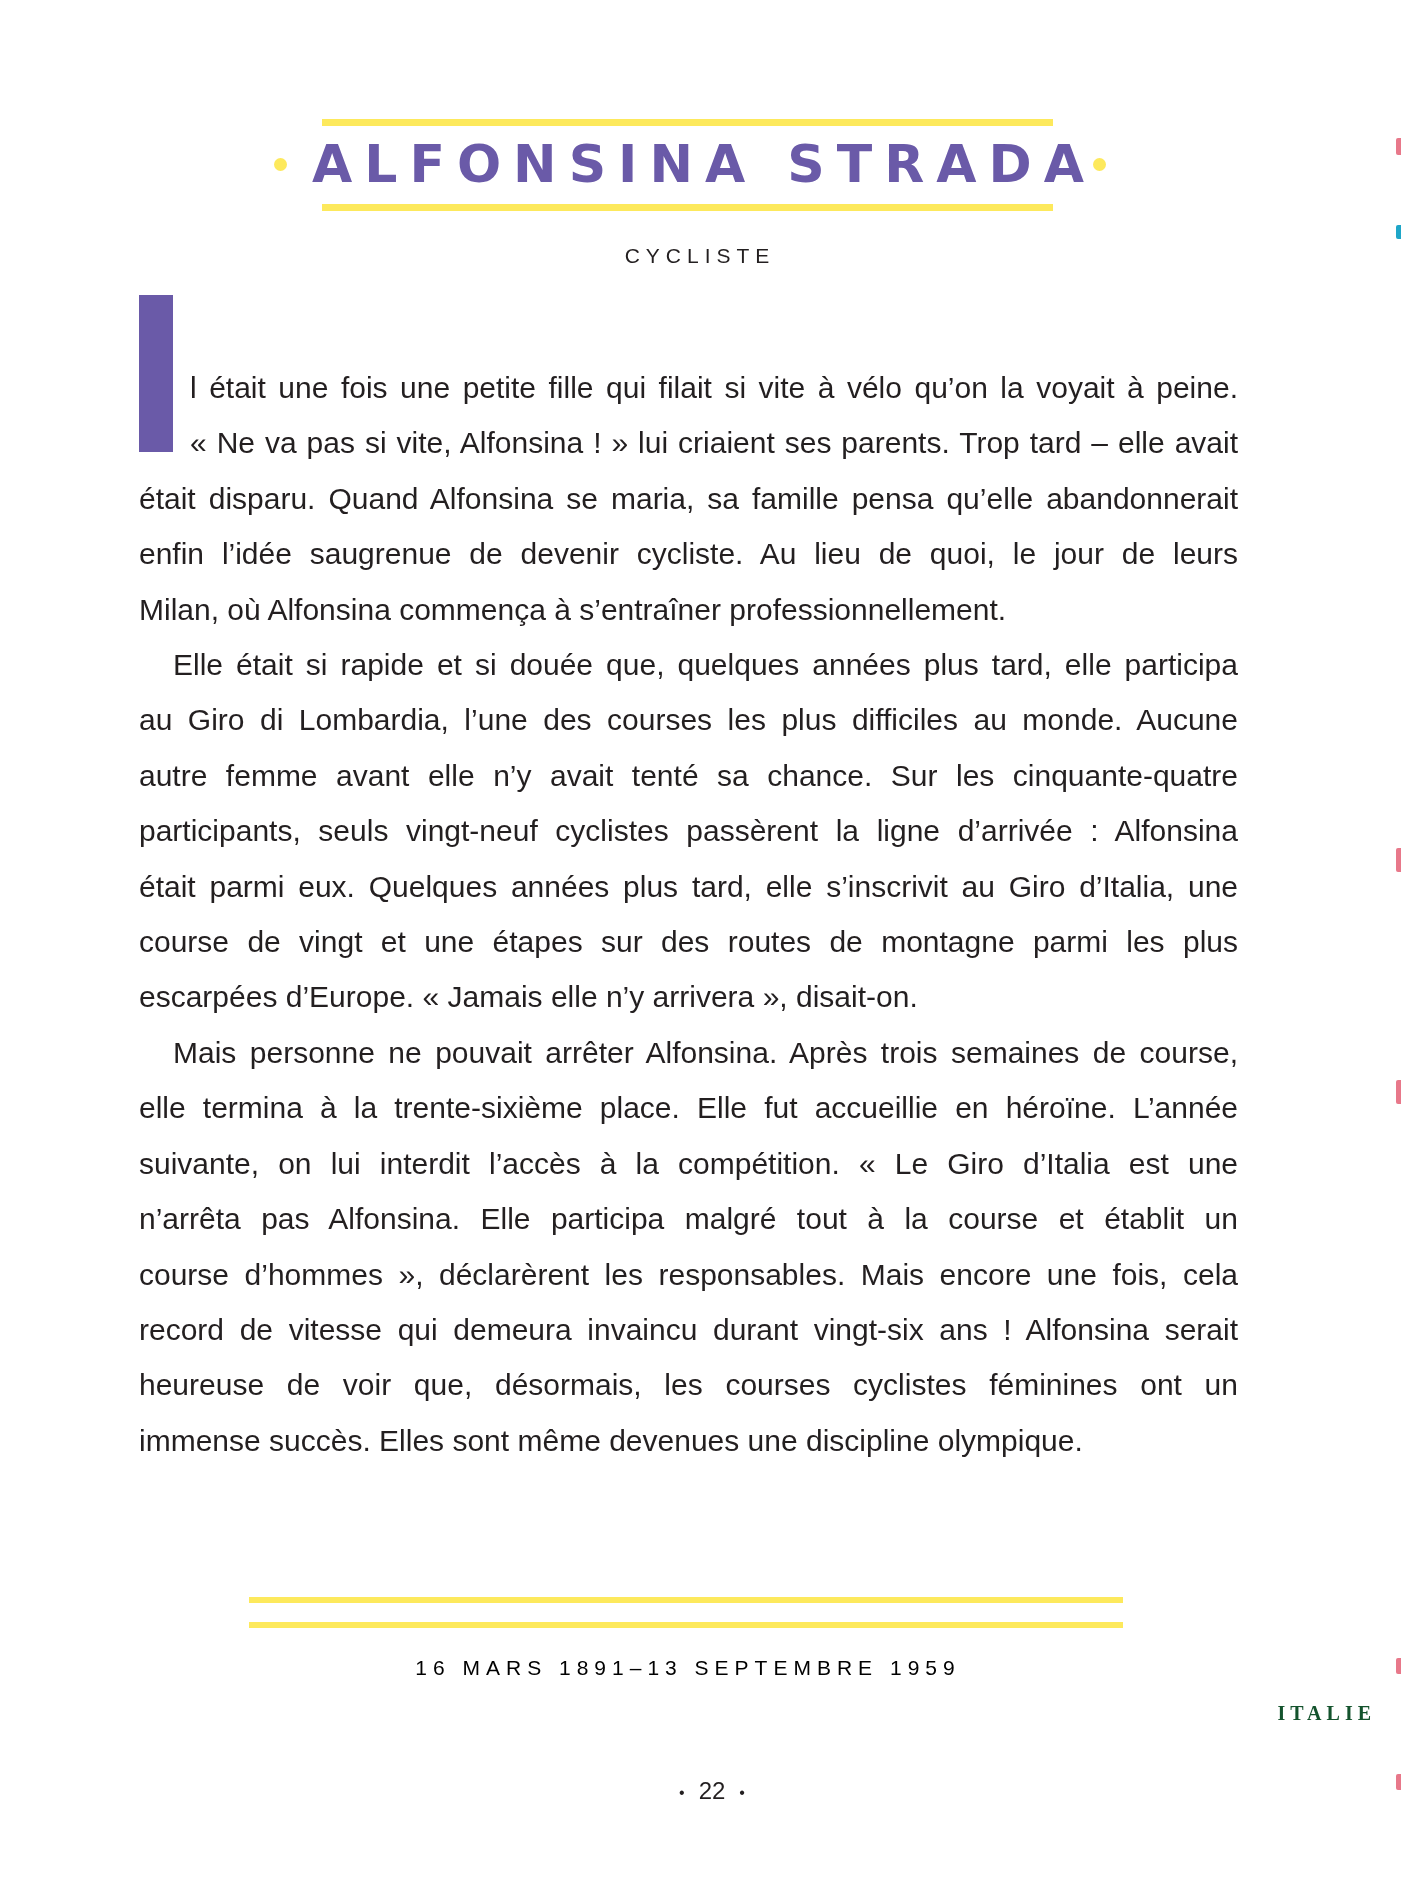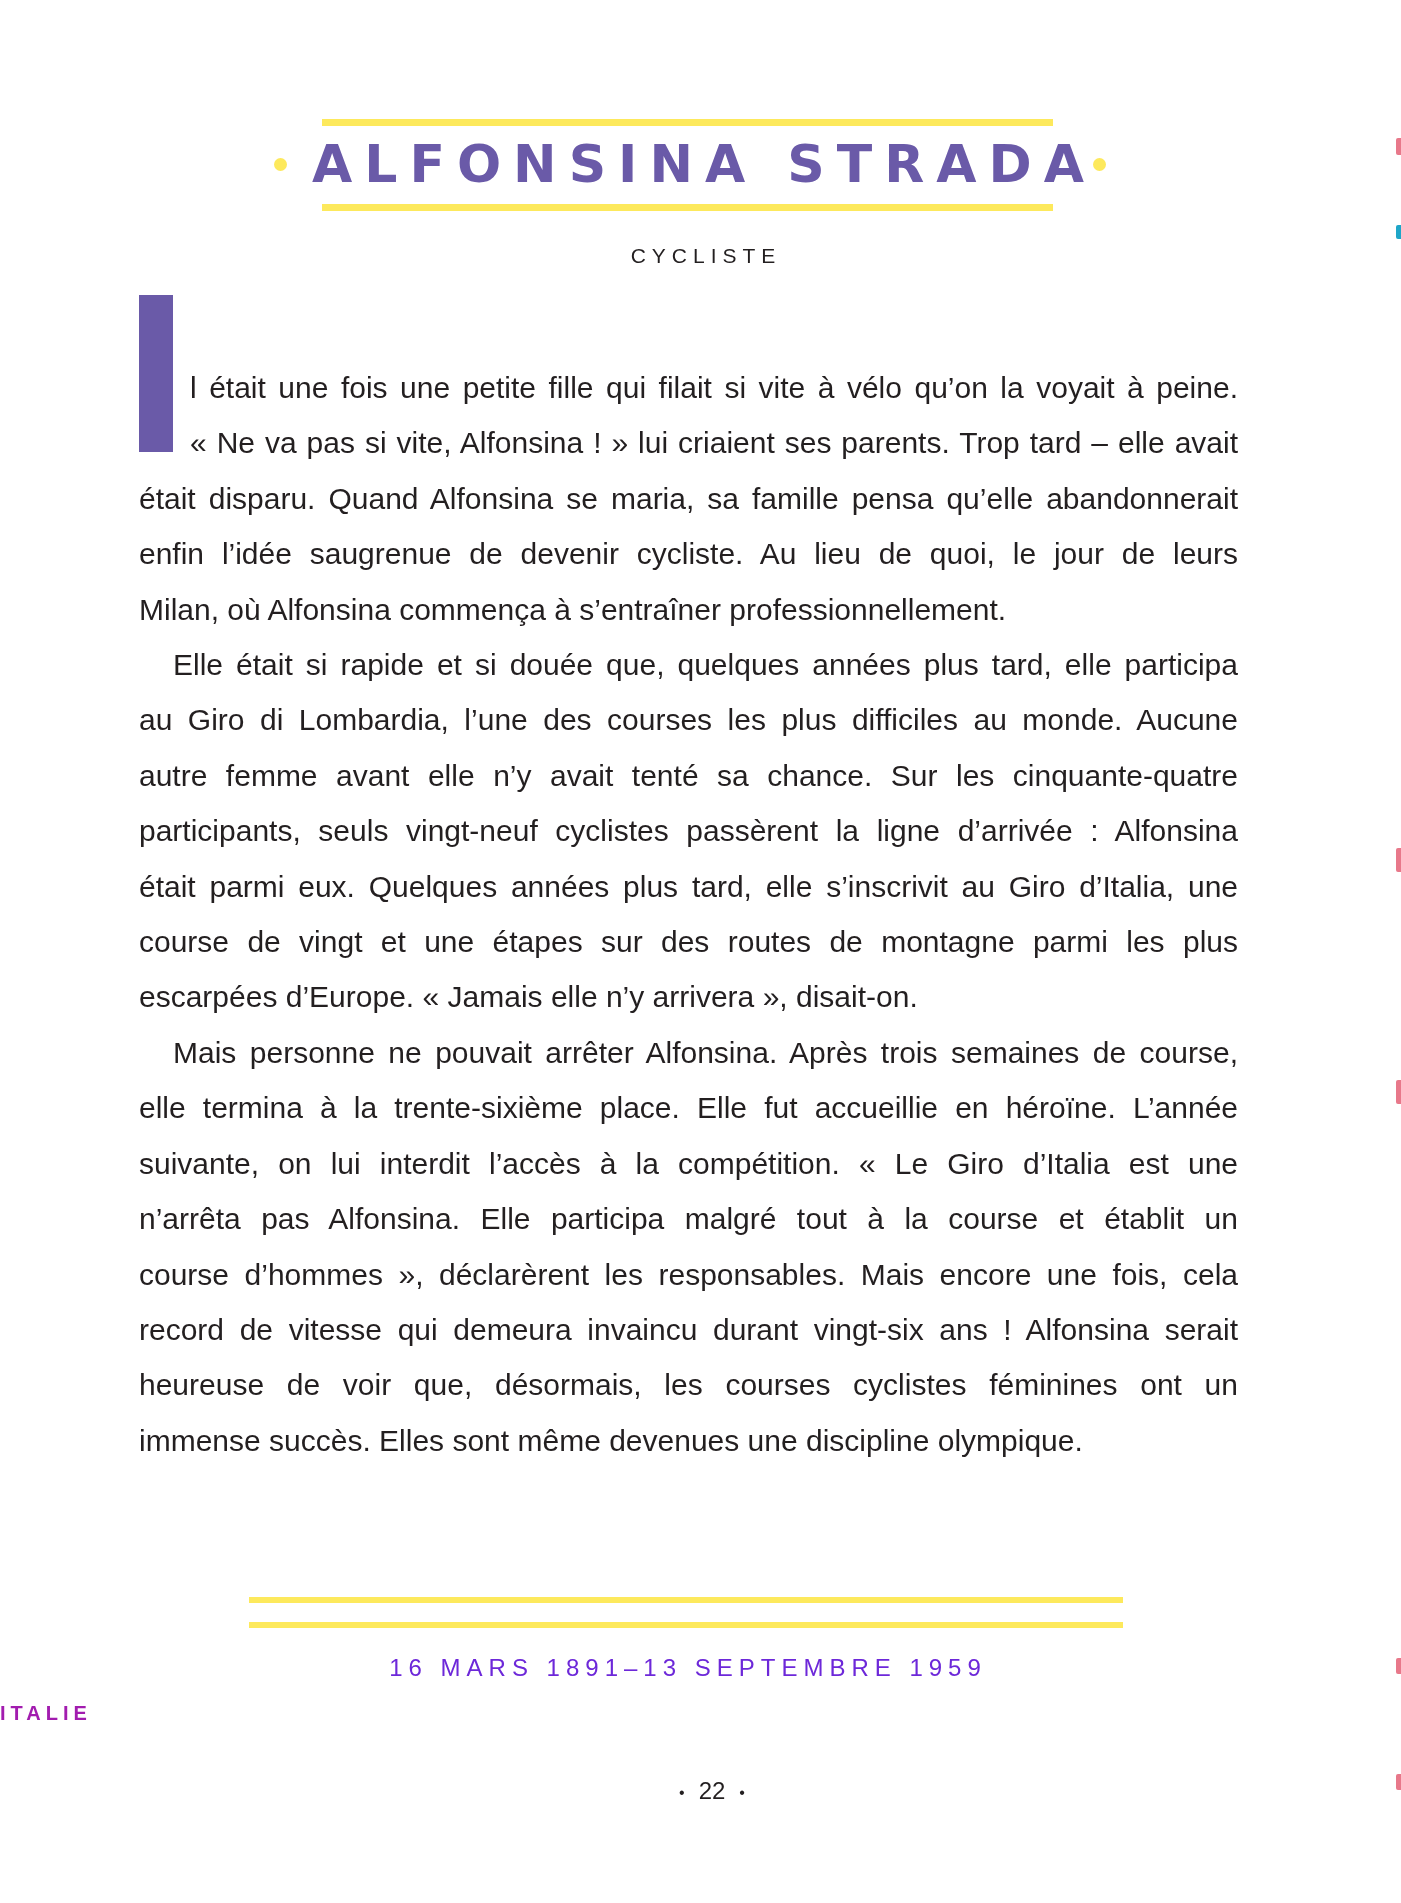--- a/index.html
+++ b/index.html
@@ -10,44 +10,44 @@
     .title-line { position: absolute; left: 322px; width: 731px; height: 7px; background: #fde95c; }
     .title-line.top { top: 119px; }
     .title-line.bottom { top: 204px; }
     .title-dot { position: absolute; width: 13px; height: 13px; border-radius: 50%; background: #fde95c; top: 158px; }
     .title-dot.left { left: 274px; }
     .title-dot.right { left: 1093px; }
     .title { position: absolute; left: 300px; width: 775px; top: 136px; height: 56px;
              text-align: center; font-family: "DejaVu Sans", sans-serif; font-weight: bold;
              font-size: 52px; line-height: 56px; letter-spacing: 12px; color: #6a5aa8;
              padding-left: 12px; box-sizing: border-box; white-space: nowrap; }
-    .subtitle { position: absolute; left: 18px; width: 1376px; top: 244px; text-align: center;
+    .subtitle { position: absolute; left: 12px; width: 1376px; top: 244px; text-align: center;
                 font-family: "Liberation Sans", sans-serif; font-size: 21px; line-height: 24px;
                 letter-spacing: 6px; color: #231f20; }
 
     
     .dropcap-bar { position: absolute; left: 139px; top: 295px; width: 34px; height: 157px; background: #6a5aa8; }
     .body { position: absolute; left: 139px; top: 360px; width: 1099px;
             font-family: "Liberation Sans", sans-serif; font-size: 30px; line-height: 55.4px;
             color: #231f20; text-align: justify; }
     .line { display: block; text-align: justify; text-align-last: justify; white-space: nowrap; }
     .line.last { text-align-last: left; }
     .line.indent { padding-left: 34px; }
     .line.capindent { padding-left: 51px; }
 
     
     .footer-line { position: absolute; left: 249px; width: 874px; height: 6px; background: #fde95c; }
     .footer-line.a { top: 1597px; }
     .footer-line.b { top: 1622px; }
     .dates { position: absolute; left: 0; width: 1376px; top: 1655px; text-align: center;
-             font-family: "Liberation Sans", sans-serif; font-size: 24px; line-height: 26px;
-             letter-spacing: 6px; color: #6d28d9; }
-    .country { position: absolute; left: 0; width: 1376px; top: 1700px; text-align: left;
-               font-family: Liberation Sans, sans-serif; font-weight: bold; font-size: 20px;
-               line-height: 26px; letter-spacing: 5px; color: #a21caf; }
+             font-family: "Liberation Sans", sans-serif; font-size: 21px; line-height: 26px;
+             letter-spacing: 6px; color: #000000; }
+    .country { position: absolute; left: 0; width: 1376px; top: 1700px; text-align: right;
+               font-family: Liberation Serif, serif; font-weight: bold; font-size: 20px;
+               line-height: 26px; letter-spacing: 5px; color: #14532d; }
     .pageno { position: absolute; left: 0; width: 1376px; top: 1777px; text-align: center;
               font-family: "Liberation Sans", sans-serif; font-size: 24px; line-height: 28px; color: #231f20; padding-left: 24px; }
     .pageno .bullet { font-size: 16px; vertical-align: middle; margin: 0 14px; }
 
     
     .edge-mark { position: absolute; left: 1396px; width: 5px; border-radius: 2px 0 0 2px; }
   </style>
 </head>
 <body>
 

